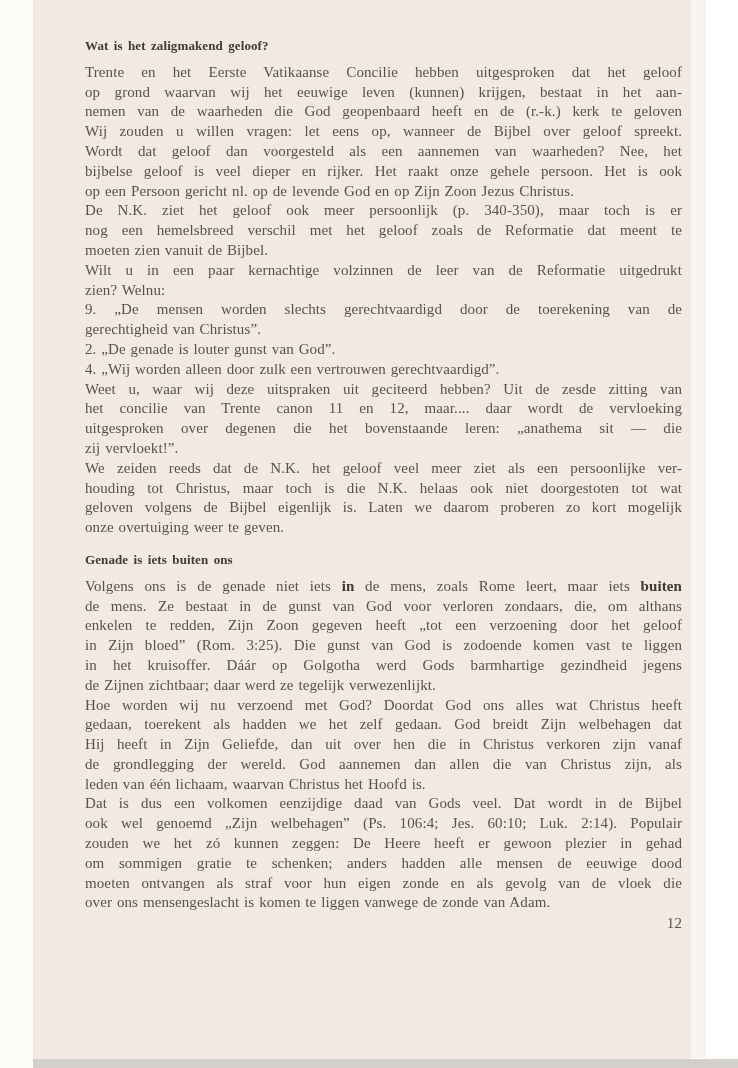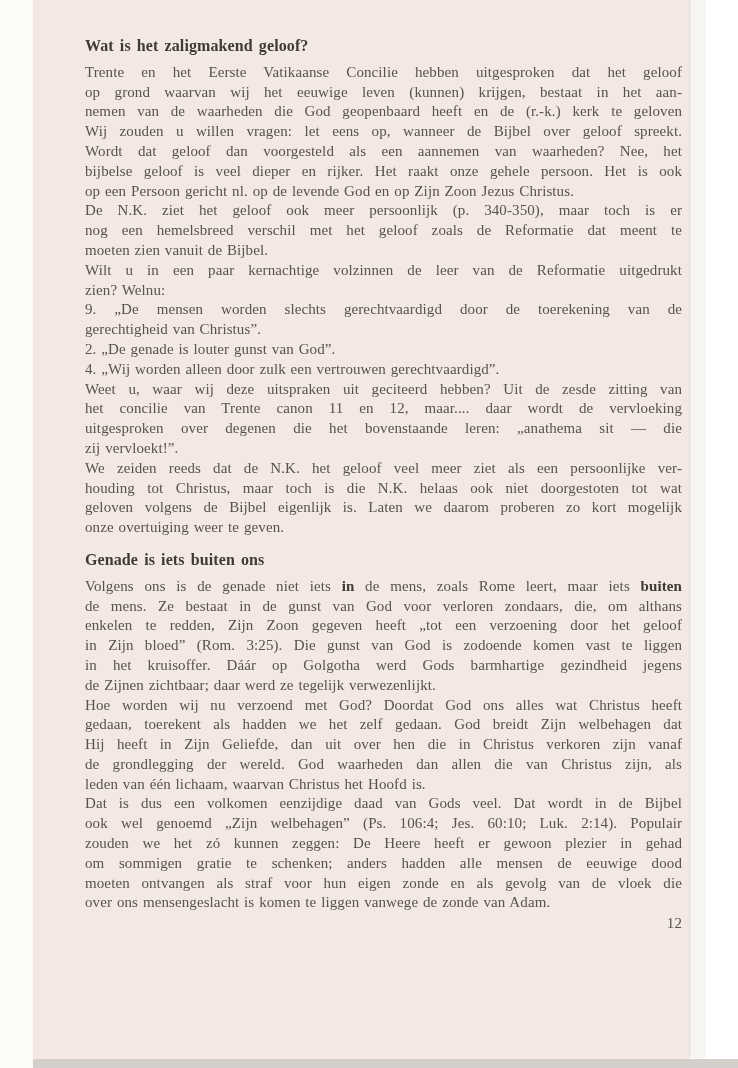--- a/index.html
+++ b/index.html
@@ -57,21 +57,21 @@
     top: 36px;
     width: 597px;
     color: var(--ink);
     font-size: 15px;
     line-height: 19.8px;
     letter-spacing: .1px;
   }
   .heading {
     font-weight: bold;
     color: var(--heading-ink);
-    font-size: 16px;
+    font-size: 13px;
     margin-top: 12px;
     margin-bottom: 7px;
     word-spacing: 2px;
   }
   .heading:first-child { margin-top: 0; }
   .para { margin: 0; }
   .line {
     text-align: justify;
     text-align-last: justify;
     word-spacing: 1px;
@@ -145,21 +145,21 @@
           <div class="line">de mens. Ze bestaat in de gunst van God voor verloren zondaars, die, om althans</div>
           <div class="line">enkelen te redden, Zijn Zoon gegeven heeft „tot een verzoening door het geloof</div>
           <div class="line">in Zijn bloed” (Rom. 3:25). Die gunst van God is zodoende komen vast te liggen</div>
           <div class="line">in het kruisoffer. Dáár op Golgotha werd Gods barmhartige gezindheid jegens</div>
           <div class="line last">de Zijnen zichtbaar; daar werd ze tegelijk verwezenlijkt.</div>
         </div>
         <div class="para">
           <div class="line">Hoe worden wij nu verzoend met God? Doordat God ons alles wat Christus heeft</div>
           <div class="line">gedaan, toerekent als hadden we het zelf gedaan. God breidt Zijn welbehagen dat</div>
           <div class="line">Hij heeft in Zijn Geliefde, dan uit over hen die in Christus verkoren zijn vanaf</div>
-          <div class="line">de grondlegging der wereld. God waarheden dan allen die van Christus zijn, als</div>
+          <div class="line">de grondlegging der wereld. God aannemen dan allen die van Christus zijn, als</div>
           <div class="line last">leden van één lichaam, waarvan Christus het Hoofd is.</div>
         </div>
         <div class="para">
           <div class="line">Dat is dus een volkomen eenzijdige daad van Gods veel. Dat wordt in de Bijbel</div>
           <div class="line">ook wel genoemd „Zijn welbehagen” (Ps. 106:4; Jes. 60:10; Luk. 2:14). Populair</div>
           <div class="line">zouden we het zó kunnen zeggen: De Heere heeft er gewoon plezier in gehad</div>
           <div class="line">om sommigen gratie te schenken; anders hadden alle mensen de eeuwige dood</div>
           <div class="line">moeten ontvangen als straf voor hun eigen zonde en als gevolg van de vloek die</div>
           <div class="line last">over ons mensengeslacht is komen te liggen vanwege de zonde van Adam.</div>
         </div>

